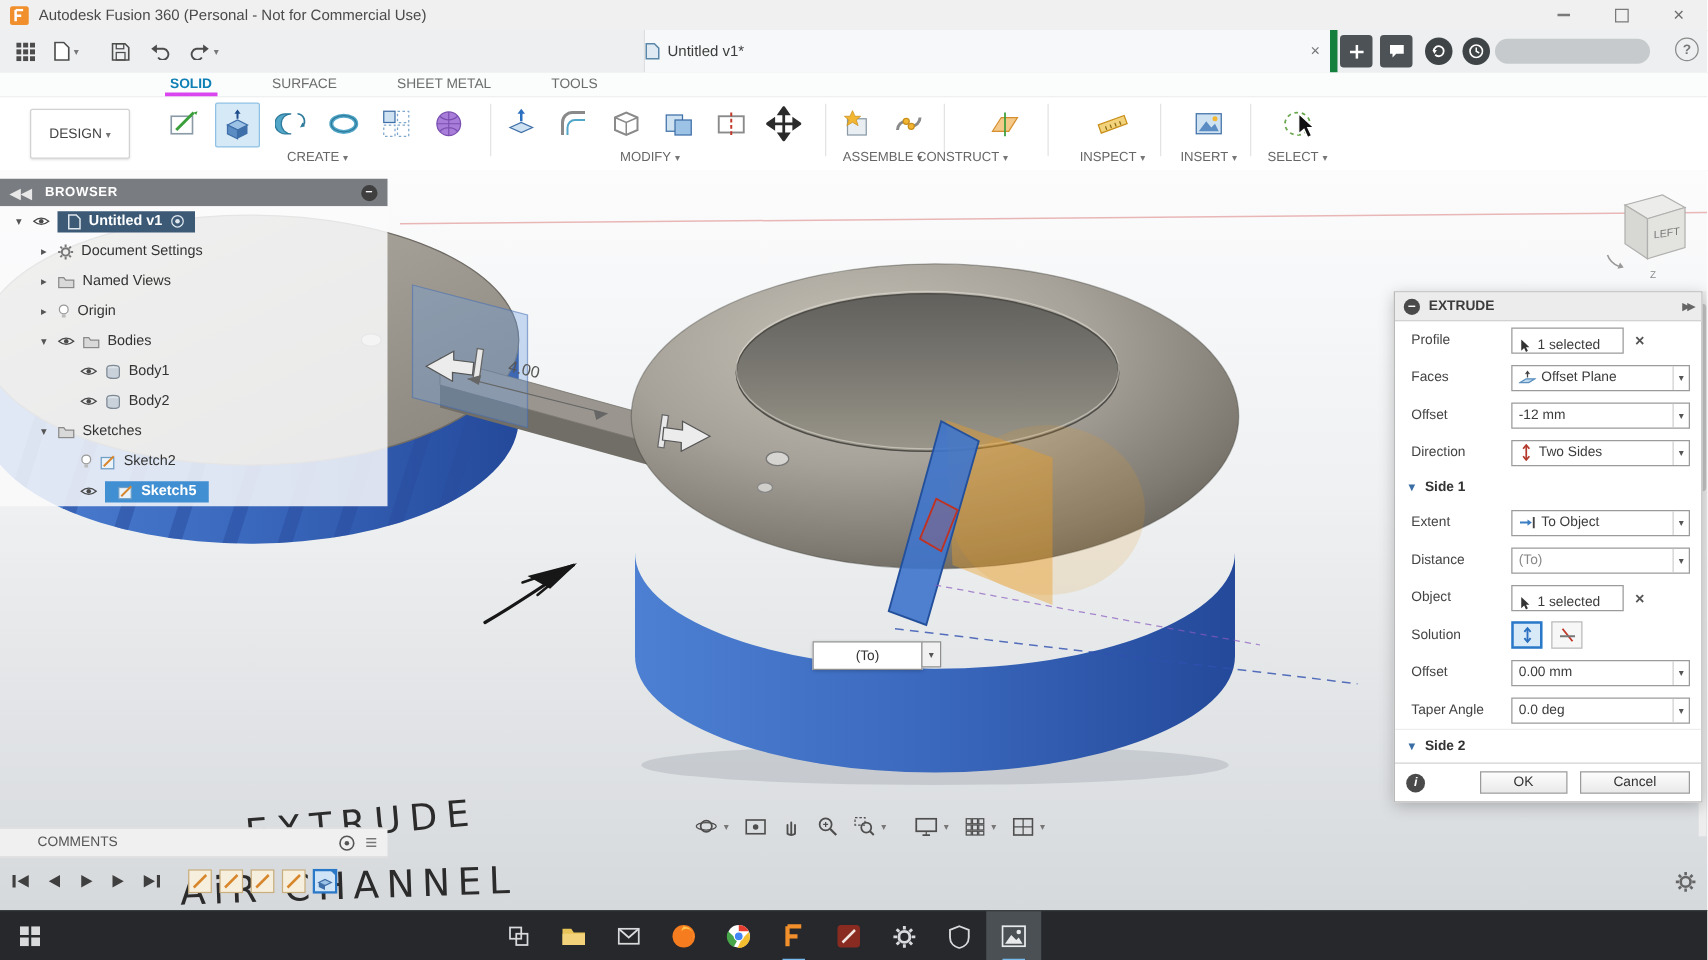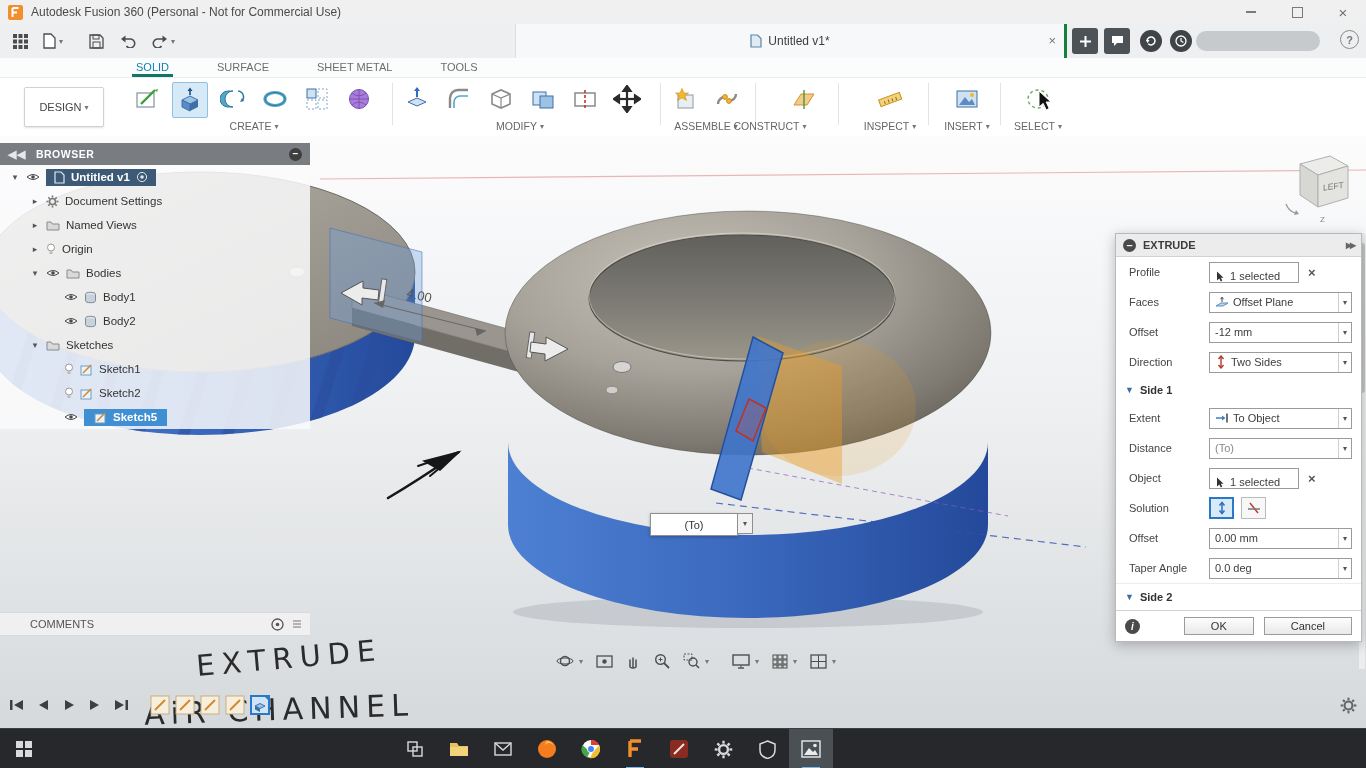--- a/index.html
+++ b/index.html
@@ -19,39 +19,39 @@
   .wc{width:46px;height:23px;display:flex;align-items:center;justify-content:center;color:#6f6f6f}
   .minbar{width:10px;border-top:2px solid #7a7a7a}
   .maxbox{width:9px;height:9px;border:1.5px solid #7a7a7a}
   .wcx{font-size:15px;line-height:1;color:#6f6f6f}
 
   
   .toolbar{position:absolute;left:0;top:24px;width:1366px;height:34px;background:#edeff0;
            border-bottom:1px solid #dfe1e3}
   .tb-ic{position:absolute;top:3px;height:28px;display:flex;align-items:center;justify-content:center}
   .doc-tab{position:absolute;left:515px;top:0;width:548px;height:34px;background:#f7f8f9;
-           border-left:1px solid #dcdee0;border-right:3px solid #15803d;display:flex;
-           align-items:center;justify-content:center;gap:6px;font-size:12px;color:#3d3d3d}
+           border-left:1px solid #dcdee0;border-right:6px solid #15803d;display:flex;
+           align-items:center;gap:6px;font-size:12px;color:#3d3d3d}
   .tab-close{position:absolute;right:8px;top:9px;font-size:13px;color:#777}
   .dark-tile{width:26px;height:26px;border-radius:3px;background:#4c5256;display:flex;
              align-items:center;justify-content:center}
   .dark-circ{width:22px;height:22px;border-radius:50%;background:#3f4447;display:flex;
              align-items:center;justify-content:center}
   .blur-pill{position:absolute;left:1196px;top:7px;width:124px;height:20px;border-radius:10px;
              background:#c7cacc}
   .help-circ{position:absolute;left:1340px;top:6px;width:17px;height:17px;border-radius:50%;
              border:1.5px solid #8a8a8a;color:#777;display:flex;align-items:center;
              justify-content:center;font-size:11px;font-weight:bold}
 
   
   .rtabs{position:absolute;left:0;top:58px;width:1366px;height:20px;background:#fbfcfc;
          border-bottom:1px solid #ececec;display:flex;align-items:flex-end;padding-left:132px;
          box-sizing:border-box;gap:40px}
   .rtab{font-size:11px;color:#6d6d6d;padding:0 4px 4px 4px}
-  .rtab.active{color:#0d7fb5;border-bottom:3px solid #0f766e;padding-bottom:1px;font-weight:normal}
+  .rtab.active{color:#0d7fb5;border-bottom:3px solid #d946ef;padding-bottom:1px;font-weight:bold}
 
   
   .ribbon{position:absolute;left:0;top:78px;width:1366px;height:58px;background:#fff;
           border-bottom:1px solid #e0e0e0}
   .design-box{position:absolute;left:24px;top:9px;width:78px;height:38px;border:1px solid #d2d2d2;
               border-radius:2px;box-shadow:0 1px 2px rgba(0,0,0,.12);display:flex;align-items:center;
               justify-content:center;font-size:11px;color:#444;background:#fff}
   .rgroup{position:absolute;top:4px;display:flex;gap:8px}
   .ricon{width:34px;height:34px;display:flex;align-items:center;justify-content:center;border-radius:2px}
   .ricon.active{background:#d5e9f7;border:1px solid #8fc1e4}
@@ -82,21 +82,21 @@
           display:flex;align-items:center;justify-content:center;font-size:10px;line-height:1}
   .btree{background:rgba(250,250,251,.85)}
   .trow{height:24px;display:flex;align-items:center;gap:6px;font-size:11.5px;color:#333}
   .tarrow{font-size:9px;color:#555;width:10px;text-align:center}
   .sel-root{background:#3c5a76;color:#fff;display:flex;align-items:center;gap:6px;
             padding:2px 8px;font-weight:bold}
   .sel-sketch{background:#3f8fd2;color:#fff;display:flex;align-items:center;gap:6px;
               padding:2px 10px;font-weight:bold}
 
   
-  .comments{position:absolute;left:0;top:612px;width:310px;height:24px;background:#f0f0f1;
+  .comments{position:absolute;left:0;top:662px;width:310px;height:24px;background:#f0f0f1;
             border-top:1px solid #dadada;border-bottom:1px solid #dadada;display:flex;
             align-items:center;padding:0 8px;box-sizing:border-box;font-size:11px;color:#555;z-index:10}
 
   
   .vtoolbar{position:absolute;left:556px;top:649px;height:24px;display:flex;align-items:center;
             gap:13px;z-index:6}
   .vt{display:flex;align-items:center;gap:2px}
 
   
   .timeline{position:absolute;left:6px;top:690px;height:30px;display:flex;align-items:center;
@@ -667,31 +667,20 @@
     </div>
 
     <div class="trow" style="padding-left:30px">
       <span class="tarrow">▾</span>
       <svg width="14" height="11">
           <path d="M1,2 L5,2 L6.5,4 L13,4 L13,10 L1,10 Z" fill="#d9d9d9" stroke="#8a8a8a"></path>
         </svg>
       <span>Sketches</span>
     </div>
 
-    <div class="trow" style="padding-left:64px">
-      <svg width="10" height="12">
-          <circle cx="5" cy="4.5" r="3.5" fill="#fff" stroke="#999"></circle>
-          <rect x="3.5" y="8.5" width="3" height="2.5" fill="#bbb"></rect>
-        </svg>
-      <svg width="13" height="13">
-          <rect x="1" y="3" width="10" height="9" fill="#eaf3fa" stroke="#6f9ec4"></rect>
-          <line x1="3" y1="10" x2="11" y2="2" stroke="#d8862c" stroke-width="1.6"></line>
-        </svg>
-      <span>Sketch1</span>
-    </div>
 
     <div class="trow" style="padding-left:64px">
       <svg width="10" height="12">
           <circle cx="5" cy="4.5" r="3.5" fill="#fff" stroke="#999"></circle>
           <rect x="3.5" y="8.5" width="3" height="2.5" fill="#bbb"></rect>
         </svg>
       <svg width="13" height="13">
           <rect x="1" y="3" width="10" height="9" fill="#eaf3fa" stroke="#6f9ec4"></rect>
           <line x1="3" y1="10" x2="11" y2="2" stroke="#d8862c" stroke-width="1.6"></line>
         </svg>

